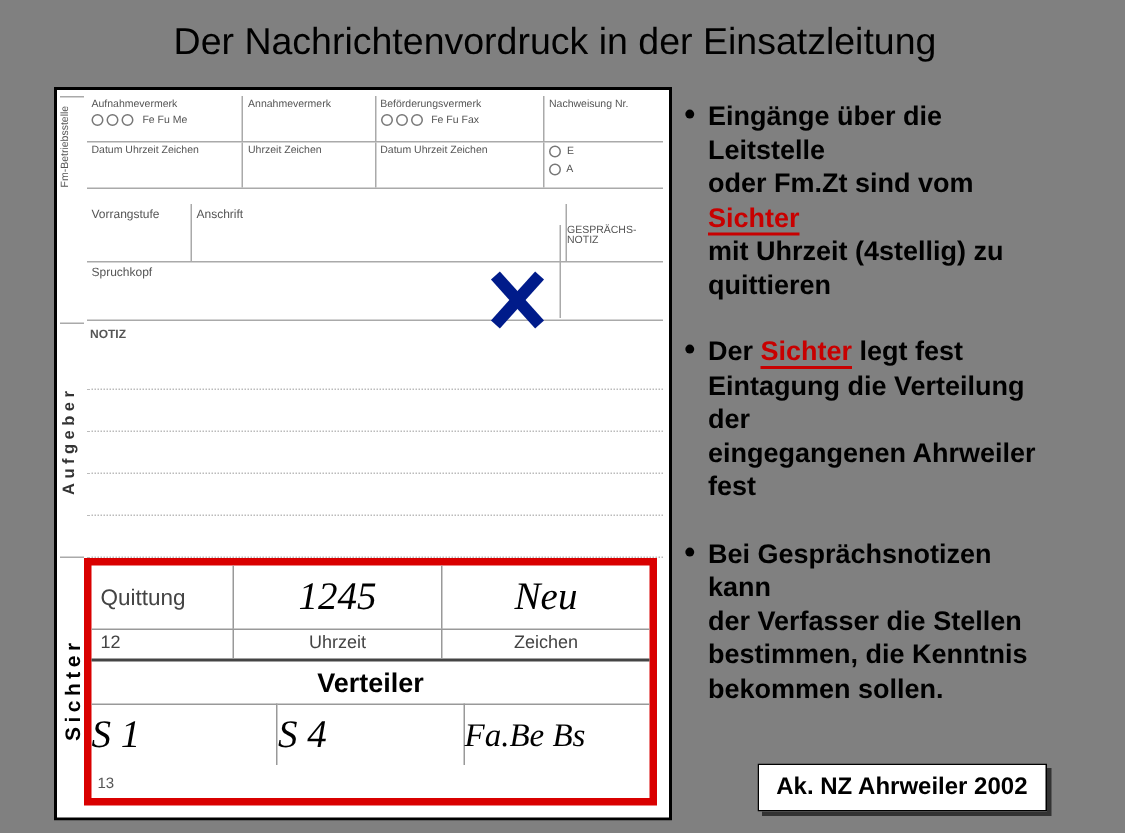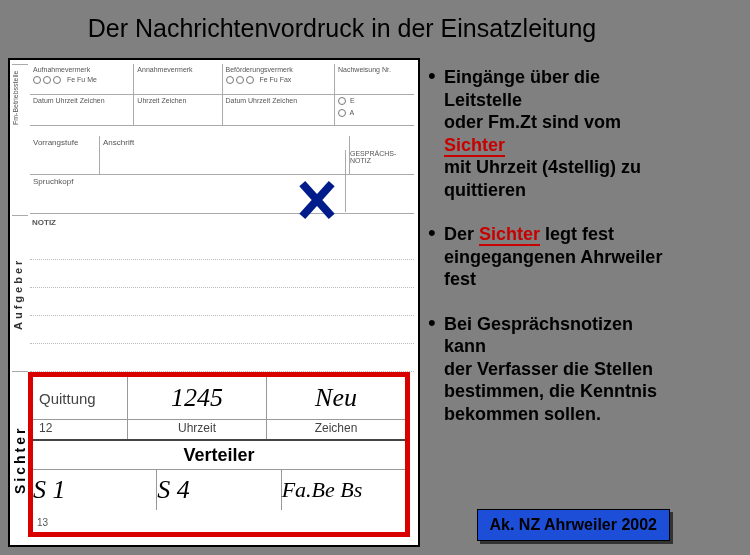--- a/index.html
+++ b/index.html
@@ -9,20 +9,21 @@
     height: 555px;
     font-family: Arial, Helvetica, sans-serif;
     background: #808080;
     overflow: hidden;
   }
   .stage {
     width: 684px;
     height: 555px;
     background: #808080;
     position: relative;
+    margin-left: 28px;
   }
   .title {
     text-align: center;
     font-size: 25px;
     color: #000;
     padding: 14px 10px 12px 10px;
     font-weight: 400;
   }
   .content {
     position: absolute;
@@ -237,21 +238,21 @@
     border-bottom: 2px solid #c80000;
     padding-bottom: 0px;
   }
   .b { font-weight: bold; }
 
   
   .badge {
     position: absolute;
     right: 14px;
     bottom: 14px;
-    background: #1d4ed8;
+    background: #ffffff;
     border: 1px solid #000;
     box-shadow: 3px 3px 0 #333;
     padding: 6px 12px;
     font-size: 16px;
     font-weight: bold;
     font-family: Arial, sans-serif;
     color: #000;
   }
 </style>
 </head>
@@ -367,20 +368,21 @@
           <span class="cont">
             <span class="b">oder Fm.Zt sind vom </span><span class="keyword">Sichter</span>
           </span>
           <span class="cont b">mit Uhrzeit (4stellig) zu</span>
           <span class="cont b">quittieren</span>
         </li>
         <li>
           <span class="lead">
             <span class="b">Der </span><span class="keyword">Sichter</span><span class="b"> legt fest</span>
           </span>
+          <span class="cont b">Eintagung die Verteilung der</span>
           <span class="cont b">eingegangenen Ahrweiler</span>
           <span class="cont b">fest</span>
         </li>
         <li>
           <span class="lead b">Bei Gesprächsnotizen kann</span>
           <span class="cont b">der Verfasser die Stellen</span>
           <span class="cont b">bestimmen, die Kenntnis</span>
           <span class="cont b">bekommen sollen.</span>
         </li>
       </ul>

